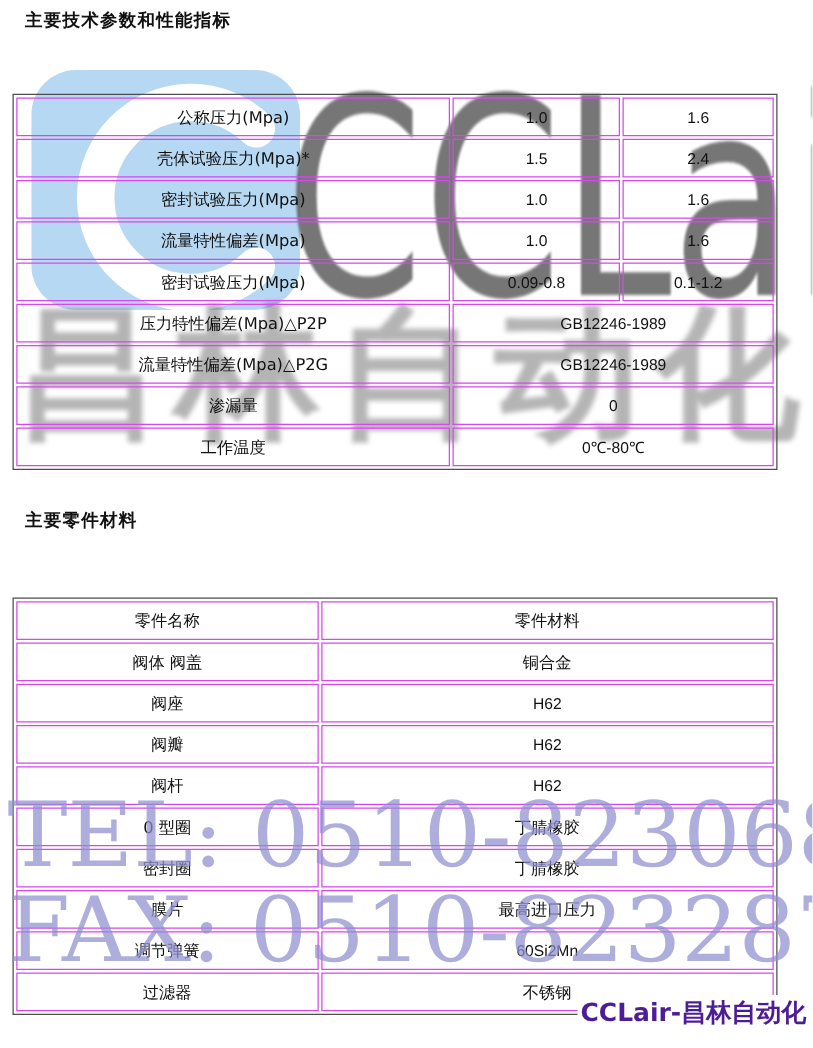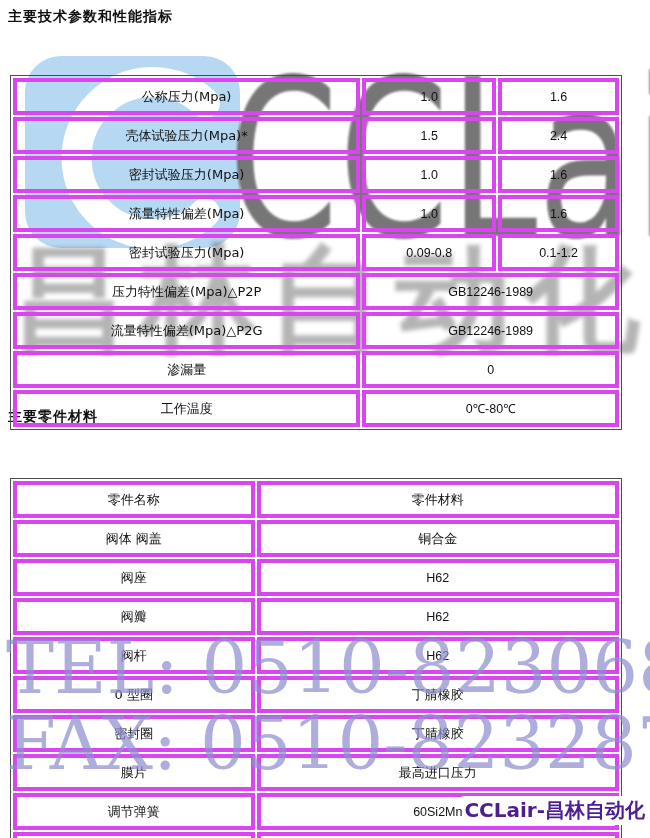--- a/index.html
+++ b/index.html
@@ -24,36 +24,36 @@
   .wm-tel, .wm-fax {
     position:absolute; left:6px; z-index:3;
     font-family:"DejaVu Serif","Liberation Serif",serif;
     font-size:72px; line-height:1; color:#8f8fd0; opacity:0.72;
     white-space:nowrap; letter-spacing:0px;
   }
   .wm-tel { top:632px; }
   .wm-fax { top:708px; }
   
   .h-main {
-    position:absolute; left:8px; margin:0; z-index:2;
+    position:absolute; left:20px; margin:0; z-index:2;
     font-size:14px; font-weight:bold; color:#111; letter-spacing:1px;
   }
   #heading-params { top:8px; }
   #heading-materials { top:408px; }
   
   table.sheet {
     position:absolute; left:10px; z-index:2;
     width:612px; table-layout:fixed;
     border-collapse:separate; border-spacing:2px;
     border:1px solid #4d4d4d; background:transparent;
   }
   #params-table { top:75px; }
   #materials-table { top:478px; }
   table.sheet td, table.sheet th {
-    border:4px solid #d946ef; height:29px; padding:0;
+    border:1px solid #d946ef; height:29px; padding:0;
     text-align:center; vertical-align:middle; background:transparent;
     font-weight:normal;
   }
   .zh  { font-size:13px; color:#111; }
   .val { font-family:Liberation Sans, sans-serif; font-size:12.5px; color:#111; }
   
   .footer-brand {
     position:absolute; right:3px; top:796px; z-index:4;
     background:#ffffff; padding:1px 2px;
     font-size:20px; font-weight:bold; color:#4c1d95; white-space:nowrap;margin-left:29px;

